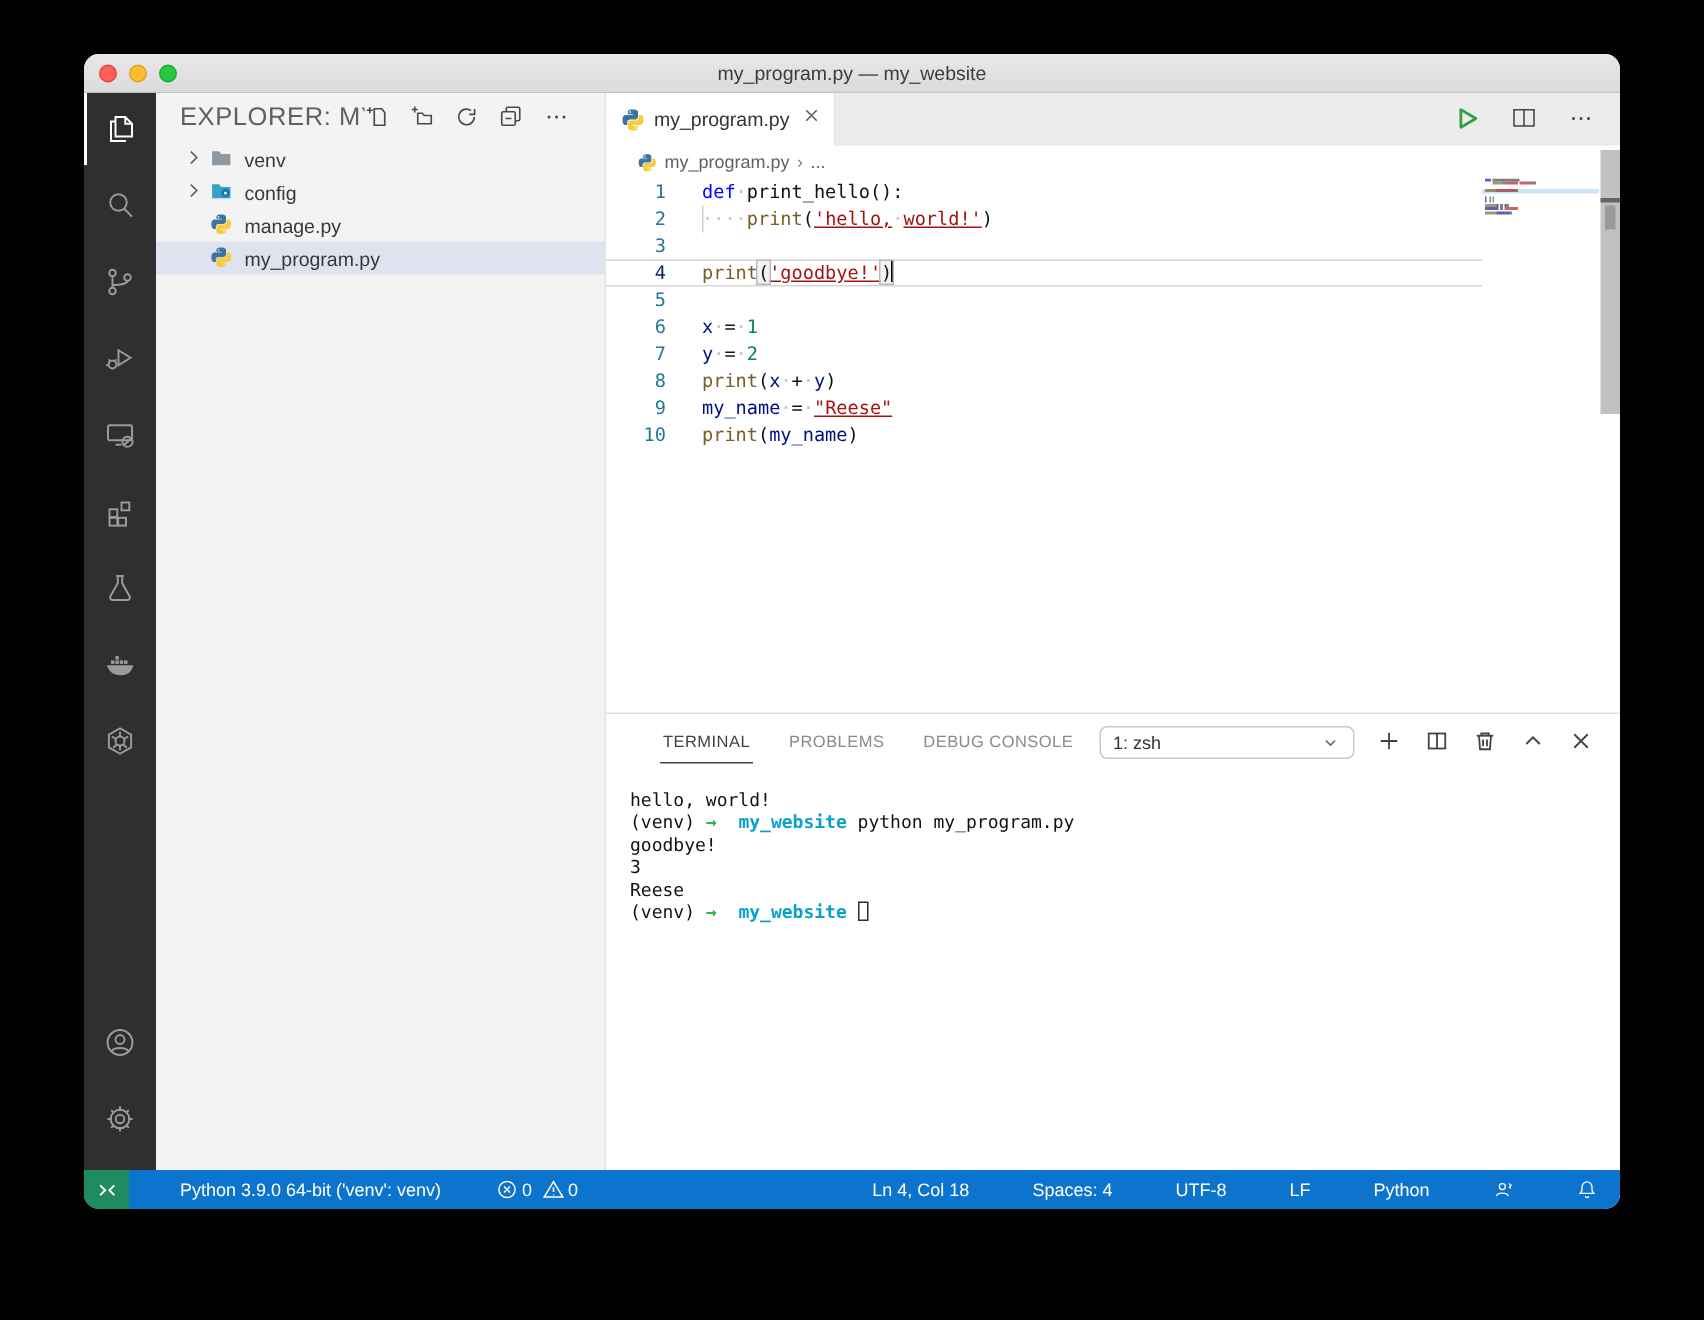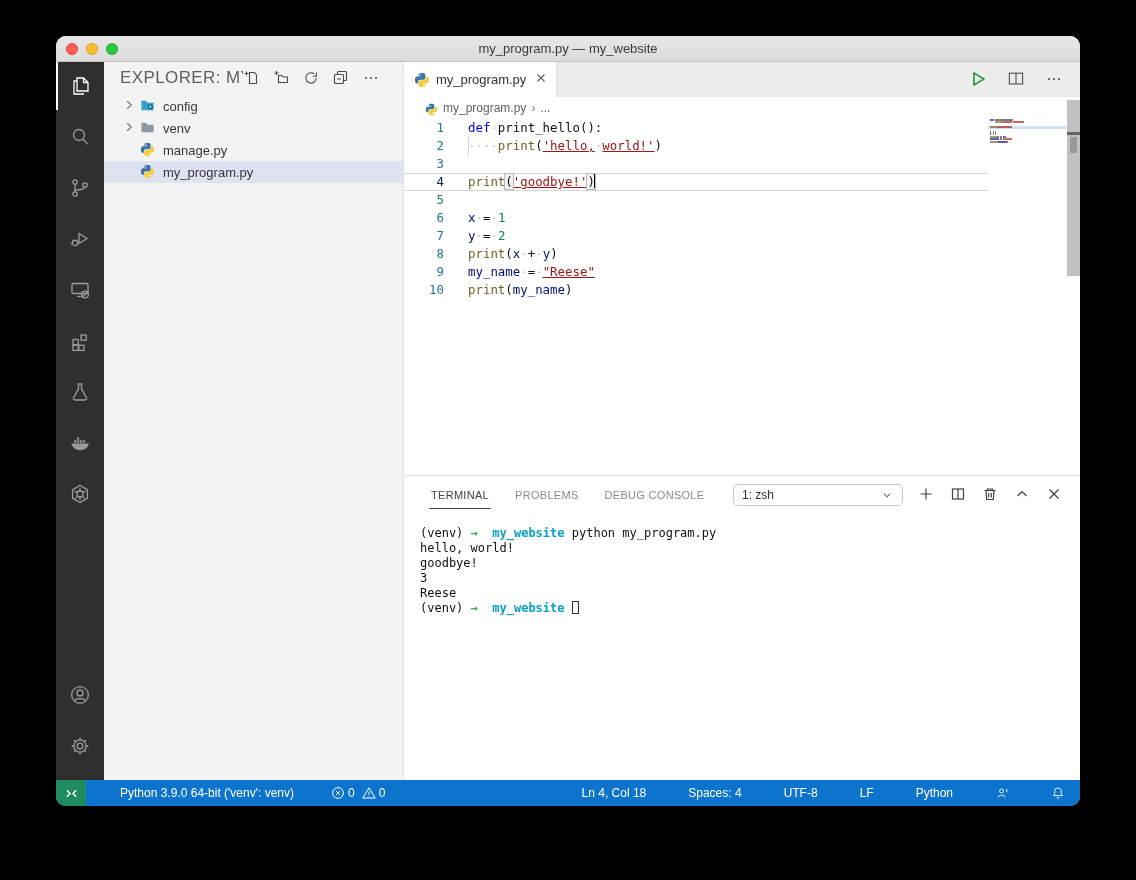--- a/index.html
+++ b/index.html
@@ -70,21 +70,21 @@
   .minimap { position:absolute; right:14px; top:-6px; width:78px; height:120px; }
   .mm-strip { position:absolute; left:0; width:78px; height:3px; background:#cfe3f5; }
   .mm-row { position:absolute; left:2px; height:2px; display:flex; }
   .mm-seg { height:2px; opacity:.65; }
   .scrollbar { position:absolute; right:0; top:38px; width:13px; height:176px; background:#c1c1c1; z-index:5; }
   .sb-mark1 { position:absolute; left:0; top:32px; width:13px; height:3px; background:#646464; }
   .sb-mark2 { position:absolute; left:3px; top:37px; width:7px; height:16px; background:#999; }
   
   .panel { height:305px; border-top:1px solid #e0e0e0; position:relative; flex:none; background:#fff; }
   .panel-header { height:36px; display:flex; align-items:center; position:relative; }
-  .ptabs { display:flex; gap:22px; margin-left:25px; }
+  .ptabs { display:flex; gap:22px; margin-left:36px; }
   .ptab { font-size:11px; letter-spacing:.3px; color:#8a8a8a; padding:9px 2px 7px; }
   .ptab.active { color:#424242; border-bottom:1px solid #424242; }
   .shell-select { position:absolute; left:329px; top:8px; width:170px; height:22px; border:1px solid #c8c8c8;
                   border-radius:5px; background:#fff; display:flex; align-items:center; justify-content:space-between;
                   padding:0 8px; font-size:12px; color:#333; }
   .shell-select svg { width:14px; height:14px; stroke:#666; fill:none; stroke-width:1.2; }
   .panel-actions { position:absolute; right:18px; top:10px; display:flex; gap:16px; align-items:center; }
   .panel-actions svg { width:16px; height:16px; stroke:#424242; fill:none; stroke-width:1.2; }
   .term { position:absolute; left:16px; top:50px; }
   .tline { height:15px; font:12px/15px "DejaVu Sans Mono", monospace; white-space:pre; color:#1e1e1e; }
@@ -233,34 +233,34 @@
                 <circle cx="13" cy="8" r="1" fill="#4a4a4a" stroke="none"></circle>
               </svg>
         </span>
       </div>
       <div class="tree" id="file-tree">
             <div class="trow">
      <span class="tchev"><svg viewBox="0 0 16 16">
                   <path d="M6 3.5L10.5 8 6 12.5"></path>
                 </svg></span>
      <span class="ticon"><svg viewBox="0 0 16 16">
+                  <path fill="#8e98a2" d="M1.5 3h5L8 5h6.5v8h-13z"></path>
+                </svg></span>
+     <span class="tlabel">venv</span>
+   </div>
+            <div class="trow">
+     <span class="tchev"><svg viewBox="0 0 16 16">
+                  <path d="M6 3.5L10.5 8 6 12.5"></path>
+                </svg></span>
+     <span class="ticon"><svg viewBox="0 0 16 16">
                   <path fill="#38a1c6" d="M1.5 3h5L8 5h6.5v8h-13z"></path>
                   <circle fill="#19799f" cx="11" cy="9.3" r="3"></circle>
                   <circle fill="#d8eef6" cx="11" cy="9.3" r="1.1"></circle>
                 </svg></span>
      <span class="tlabel">config</span>
-   </div>
-            <div class="trow">
-     <span class="tchev"><svg viewBox="0 0 16 16">
-                  <path d="M6 3.5L10.5 8 6 12.5"></path>
-                </svg></span>
-     <span class="ticon"><svg viewBox="0 0 16 16">
-                  <path fill="#8e98a2" d="M1.5 3h5L8 5h6.5v8h-13z"></path>
-                </svg></span>
-     <span class="tlabel">venv</span>
    </div>
             <div class="trow">
      <span class="tchev"></span>
      <span class="ticon"><svg viewBox="0 0 128 128">
                   <path fill="#3a74a5" d="M63.4 8C35 8 37 20.3 37 20.3l.1 12.7h26.9v3.8H26.3S8 34.6 8 63.4c0 28.7 15.9 27.7 15.9 27.7h9.5V77.8s-.5-15.9 15.6-15.9h26.8s15.1.2 15.1-14.6V22.9S93.6 8 63.4 8zM48.6 16.6a4.8 4.8 0 1 1 0 9.7 4.8 4.8 0 0 1 0-9.7z"></path>
                   <path fill="#f6cd3c" d="M64.6 120c28.4 0 26.6-12.3 26.6-12.3l-.1-12.7H64.2v-3.8h37.6s18.3 2.2 18.3-26.6c0-28.7-15.9-27.7-15.9-27.7h-9.5v13.3s.5 15.9-15.6 15.9H52.3s-15.1-.2-15.1 14.6v24.5S34.4 120 64.6 120zm14.8-8.6a4.8 4.8 0 1 1 0-9.7 4.8 4.8 0 0 1 0 9.7z"></path>
                 </svg></span>
      <span class="tlabel">manage.py</span>
    </div>
             <div class="trow selected">
@@ -462,22 +462,22 @@
                 </svg>
             <svg viewBox="0 0 16 16">
                   <path d="M3.5 10l4.5-4.5L12.5 10"></path>
                 </svg>
             <svg viewBox="0 0 16 16">
                   <path d="M3.5 3.5l9 9M12.5 3.5l-9 9"></path>
                 </svg>
           </div>
         </div>
         <div class="term" id="term">
+              <div class="tline"><span class="seg-pln">hello, world!</span></div>
               <div class="tline"><span class="seg-pln">(venv) </span><span class="seg-grn">→</span><span class="seg-pln">  </span><span class="seg-cyn">my_website</span><span class="seg-pln"> python my_program.py</span></div>
-              <div class="tline"><span class="seg-pln">hello, world!</span></div>
               <div class="tline"><span class="seg-pln">goodbye!</span></div>
               <div class="tline"><span class="seg-pln">3</span></div>
               <div class="tline"><span class="seg-pln">Reese</span></div>
               <div class="tline"><span class="seg-pln">(venv) </span><span class="seg-grn">→</span><span class="seg-pln">  </span><span class="seg-cyn">my_website</span><span class="seg-pln"> </span><span class="tcursor"></span></div>
             </div>
       </div>
     </div>
   </div>
 
   <div class="statusbar">

